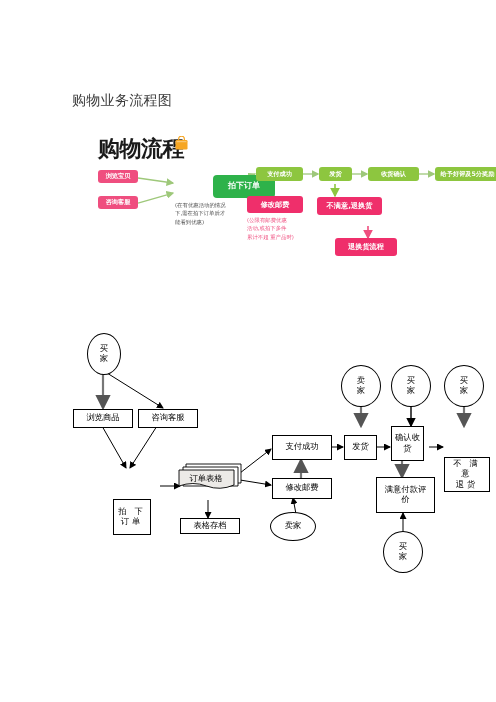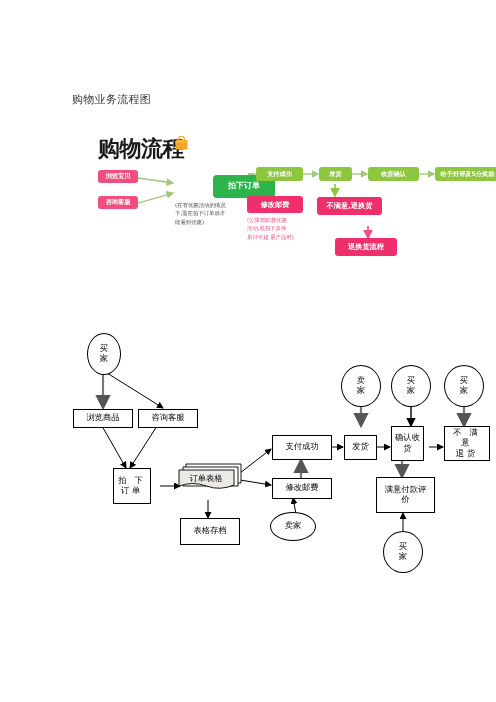--- a/index.html
+++ b/index.html
@@ -6,21 +6,21 @@
   body{
     width:496px;height:702px;position:relative;overflow:hidden;
     font-family:"Liberation Serif","DejaVu Serif",serif;
     color:#000;
   }
   .page{position:absolute;inset:0;background:#fff;}
 
   
   .doc-title{
     position:absolute;left:72px;top:92px;
-    font-size:11px;color:#3b3b3b;letter-spacing:.3px;
+    font-size:14px;color:#3b3b3b;letter-spacing:.3px;
     font-family:"Liberation Serif",serif;white-space:nowrap;
   }
 
   
   .banner{position:absolute;left:90px;top:130px;width:406px;height:120px;}
   .banner-title{
     position:absolute;left:8px;top:4px;
     font-family:"DejaVu Sans","Liberation Sans",sans-serif;
     font-weight:bold;font-size:22px;color:#1a1a1a;
     letter-spacing:-.5px;white-space:nowrap;
@@ -52,21 +52,21 @@
   .flow{position:absolute;left:60px;top:330px;width:436px;height:250px;}
   .node{
     position:absolute;box-sizing:border-box;
     border:1px solid #000;background:#fff;
     display:flex;align-items:center;justify-content:center;
     text-align:center;line-height:1.25;
     font-family:"Liberation Serif","DejaVu Serif",serif;
     font-size:8.3px;color:#000;white-space:pre-line;
   }
   .node.ellipse{border-radius:50%;}
-  .node.wide-space{letter-spacing:3px;}
+  .node.wide-space{letter-spacing:3px;margin-top:31px;}
   .doc-stack{position:absolute;}
   svg.lines{position:absolute;left:0;top:0;width:436px;height:250px;overflow:visible;}
 </style>
 </head>
 <body>
 
 <div class="page">
 
   <div class="doc-title">购物业务流程图</div>
 
@@ -198,21 +198,21 @@
     <div class="node ellipse" style="left:384px;top:35px;width:40px;height:42px;">买
 家</div>
     <div class="node ellipse" style="left:323px;top:201px;width:40px;height:42px;">买
 家</div>
 
     <div class="node" style="left:13px;top:79px;width:60px;height:19px;">浏览商品</div>
     <div class="node" style="left:78px;top:79px;width:60px;height:19px;">咨询客服</div>
     <div class="node wide-space" style="left:53px;top:138px;width:38px;height:36px;">拍  下
 订单</div>
     <div class="node" style="left:118px;top:140px;width:56px;height:19px;background:transparent;border:none;">订单表格</div>
-    <div class="node" style="left:120px;top:188px;width:60px;height:27px;">表格存档</div>
+    <div class="node" style="left:120px;top:188px;width:60px;height:16px;">表格存档</div>
     <div class="node" style="left:212px;top:105px;width:60px;height:25px;">支付成功</div>
     <div class="node" style="left:212px;top:148px;width:60px;height:21px;">修改邮费</div>
     <div class="node" style="left:284px;top:105px;width:33px;height:25px;">发货</div>
     <div class="node" style="left:331px;top:96px;width:33px;height:35px;">确认收
 货</div>
     <div class="node wide-space" style="left:384px;top:96px;width:46px;height:35px;">不 满 意
 退货</div>
     <div class="node" style="left:316px;top:147px;width:59px;height:36px;">满意付款评
 价</div>
 

